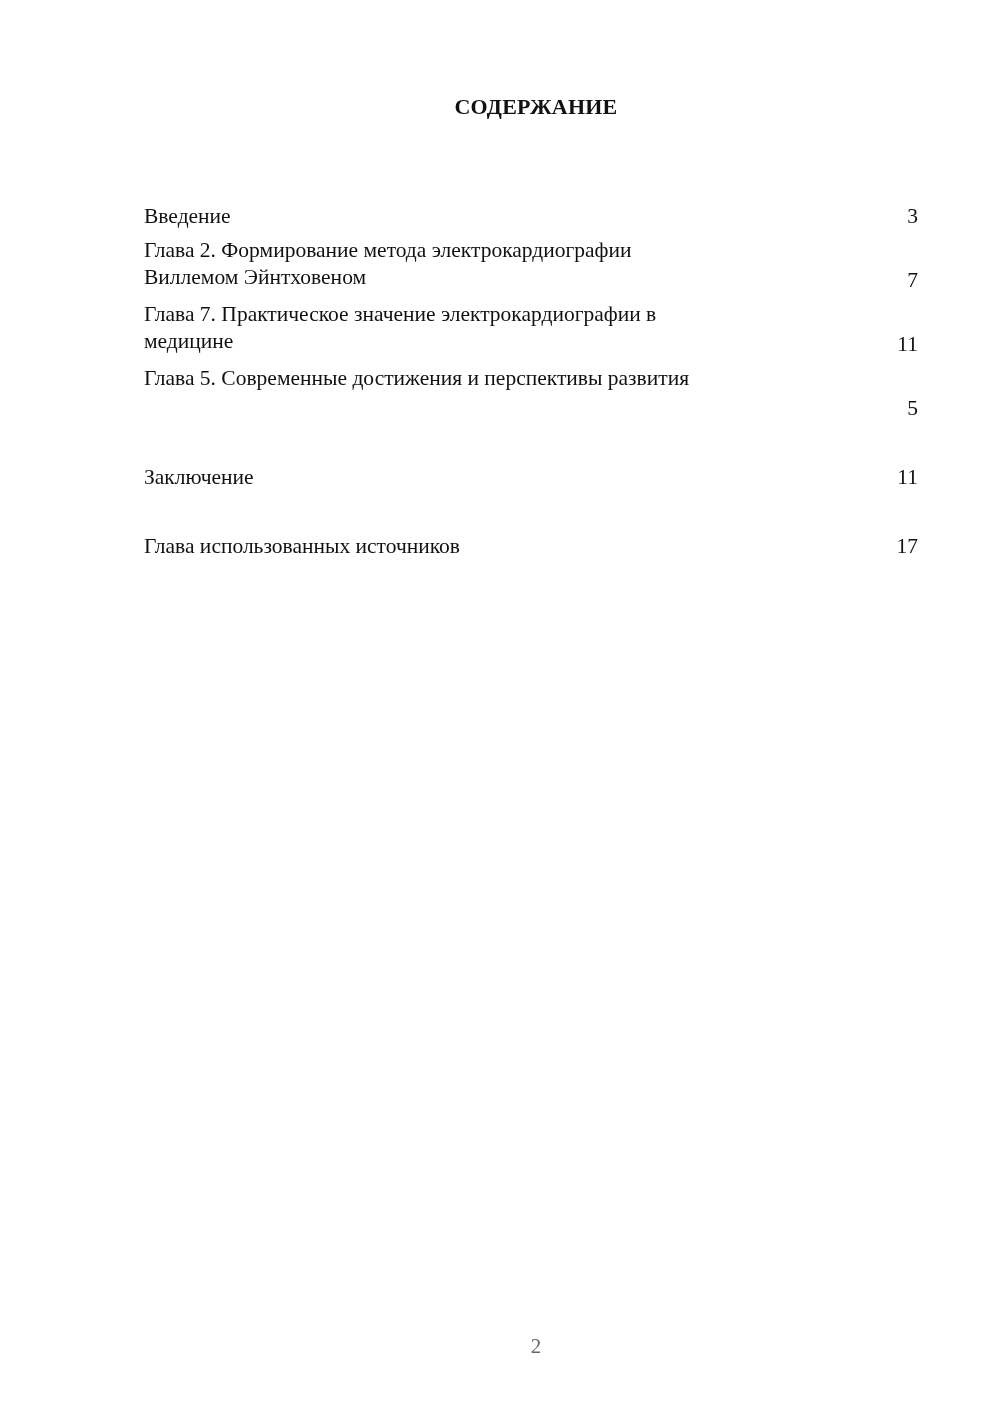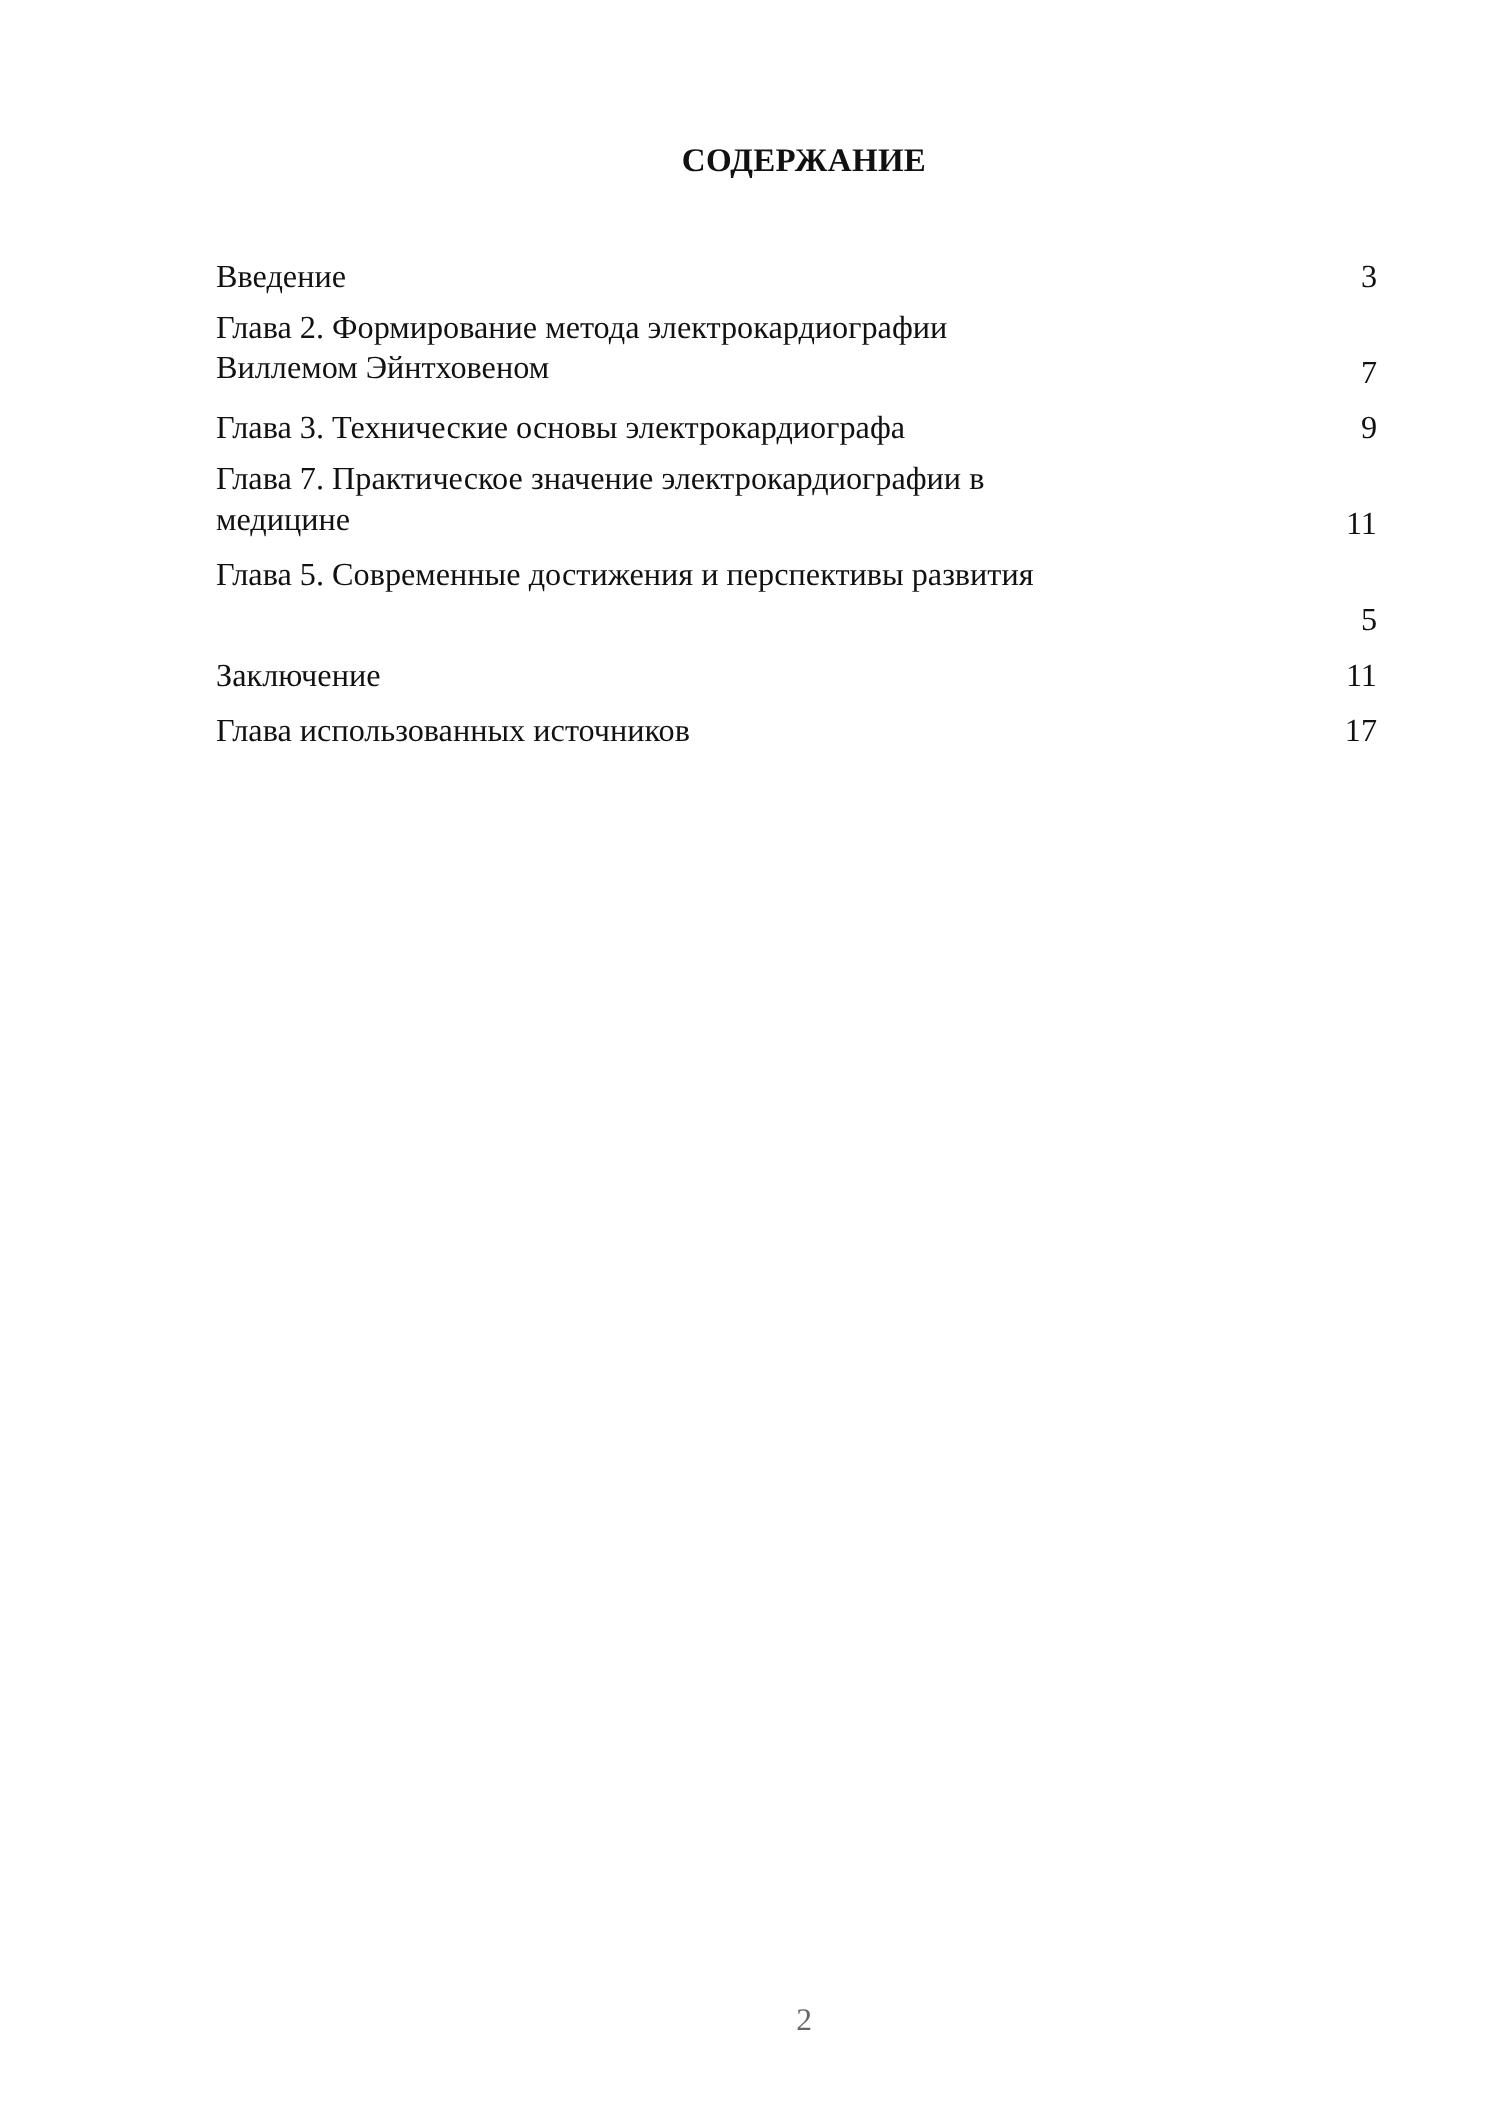--- a/index.html
+++ b/index.html
@@ -2,21 +2,21 @@
 <html><head>
   <meta charset="utf-8">
   <style>
     html, body { margin: 0; padding: 0; background: #ffffff; }
     body { width: 1000px; height: 1414px; position: relative; overflow: hidden;
            font-family: "Liberation Serif", "DejaVu Serif", serif; color: #111; }
     .title { position: absolute; top: 94px; left: 0; width: 1072px; text-align: center;
              font-weight: bold; font-size: 22px; letter-spacing: 0.2px; }
     .toc { position: absolute; left: 144px; top: 168px; width: 774px; }
     .row { position: relative; font-size: 21.5px; line-height: 27px; }
-    .row.single { height: 37px; }
+    .row.single { height: 37px; margin-top: 32px; }
     .row.double { height: 64px; }
     .row .label { display: block; width: 680px; }
     .row .page { position: absolute; right: 0; bottom: 10px; line-height: 27px; }
     .row.single .page { top: 3px; bottom: auto; }
     .row.single .label { padding-top: 3px; }
     .row.double .page { top: 30px; bottom: auto; }
     .pagenum { position: absolute; top: 1334px; left: 0; width: 1072px; text-align: center;
                font-size: 21px; color: #666; }
   </style>
 </head>
@@ -27,24 +27,20 @@
 <div class="toc">
   <div class="row single">
     <span class="label">Введение</span>
     <span class="page">3</span>
   </div>
   <div class="row double">
     <span class="label">Глава 2. Формирование метода электрокардиографии</span>
     <span class="label">Виллемом Эйнтховеном</span>
     <span class="page">7</span>
   </div>
-  <div class="row single">
-    <span class="label">Глава 3. Технические основы электрокардиографа</span>
-    <span class="page">9</span>
-  </div>
   <div class="row double">
     <span class="label">Глава 7. Практическое значение электрокардиографии в</span>
     <span class="label">медицине</span>
     <span class="page">11</span>
   </div>
   <div class="row double">
     <span class="label">Глава 5. Современные достижения и перспективы развития</span>
     <span class="page">5</span>
   </div>
   <div class="row single">

